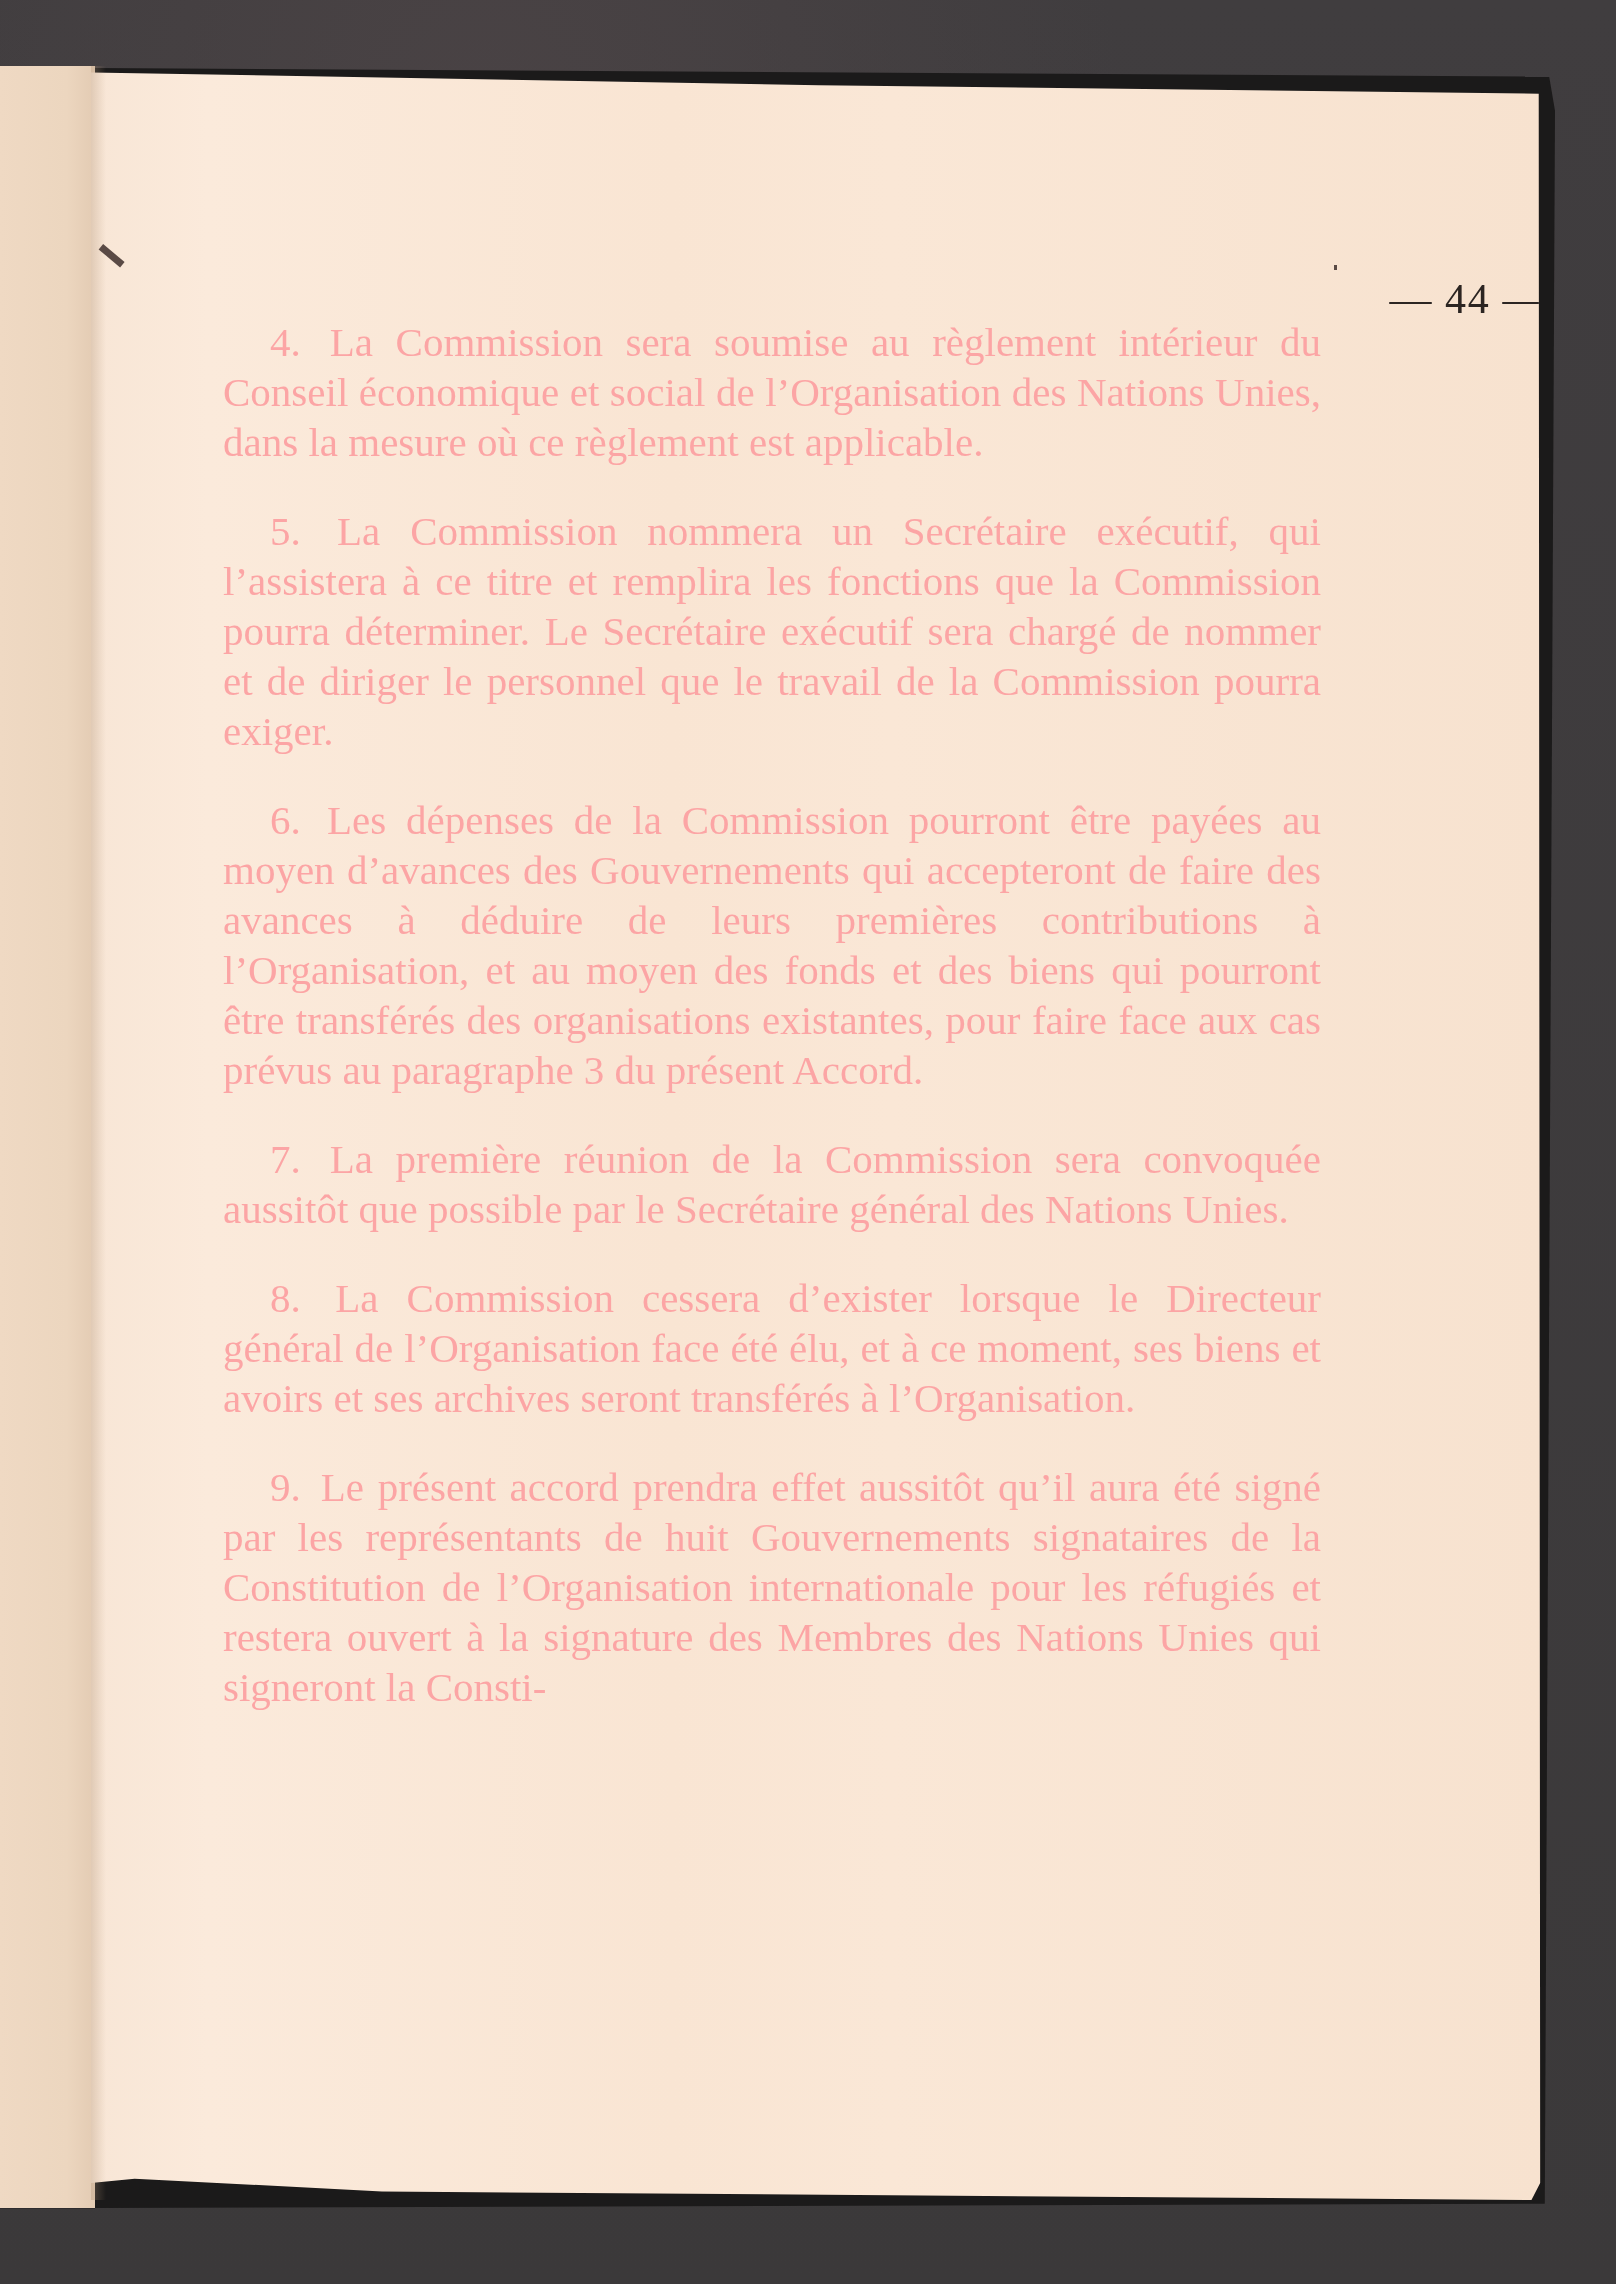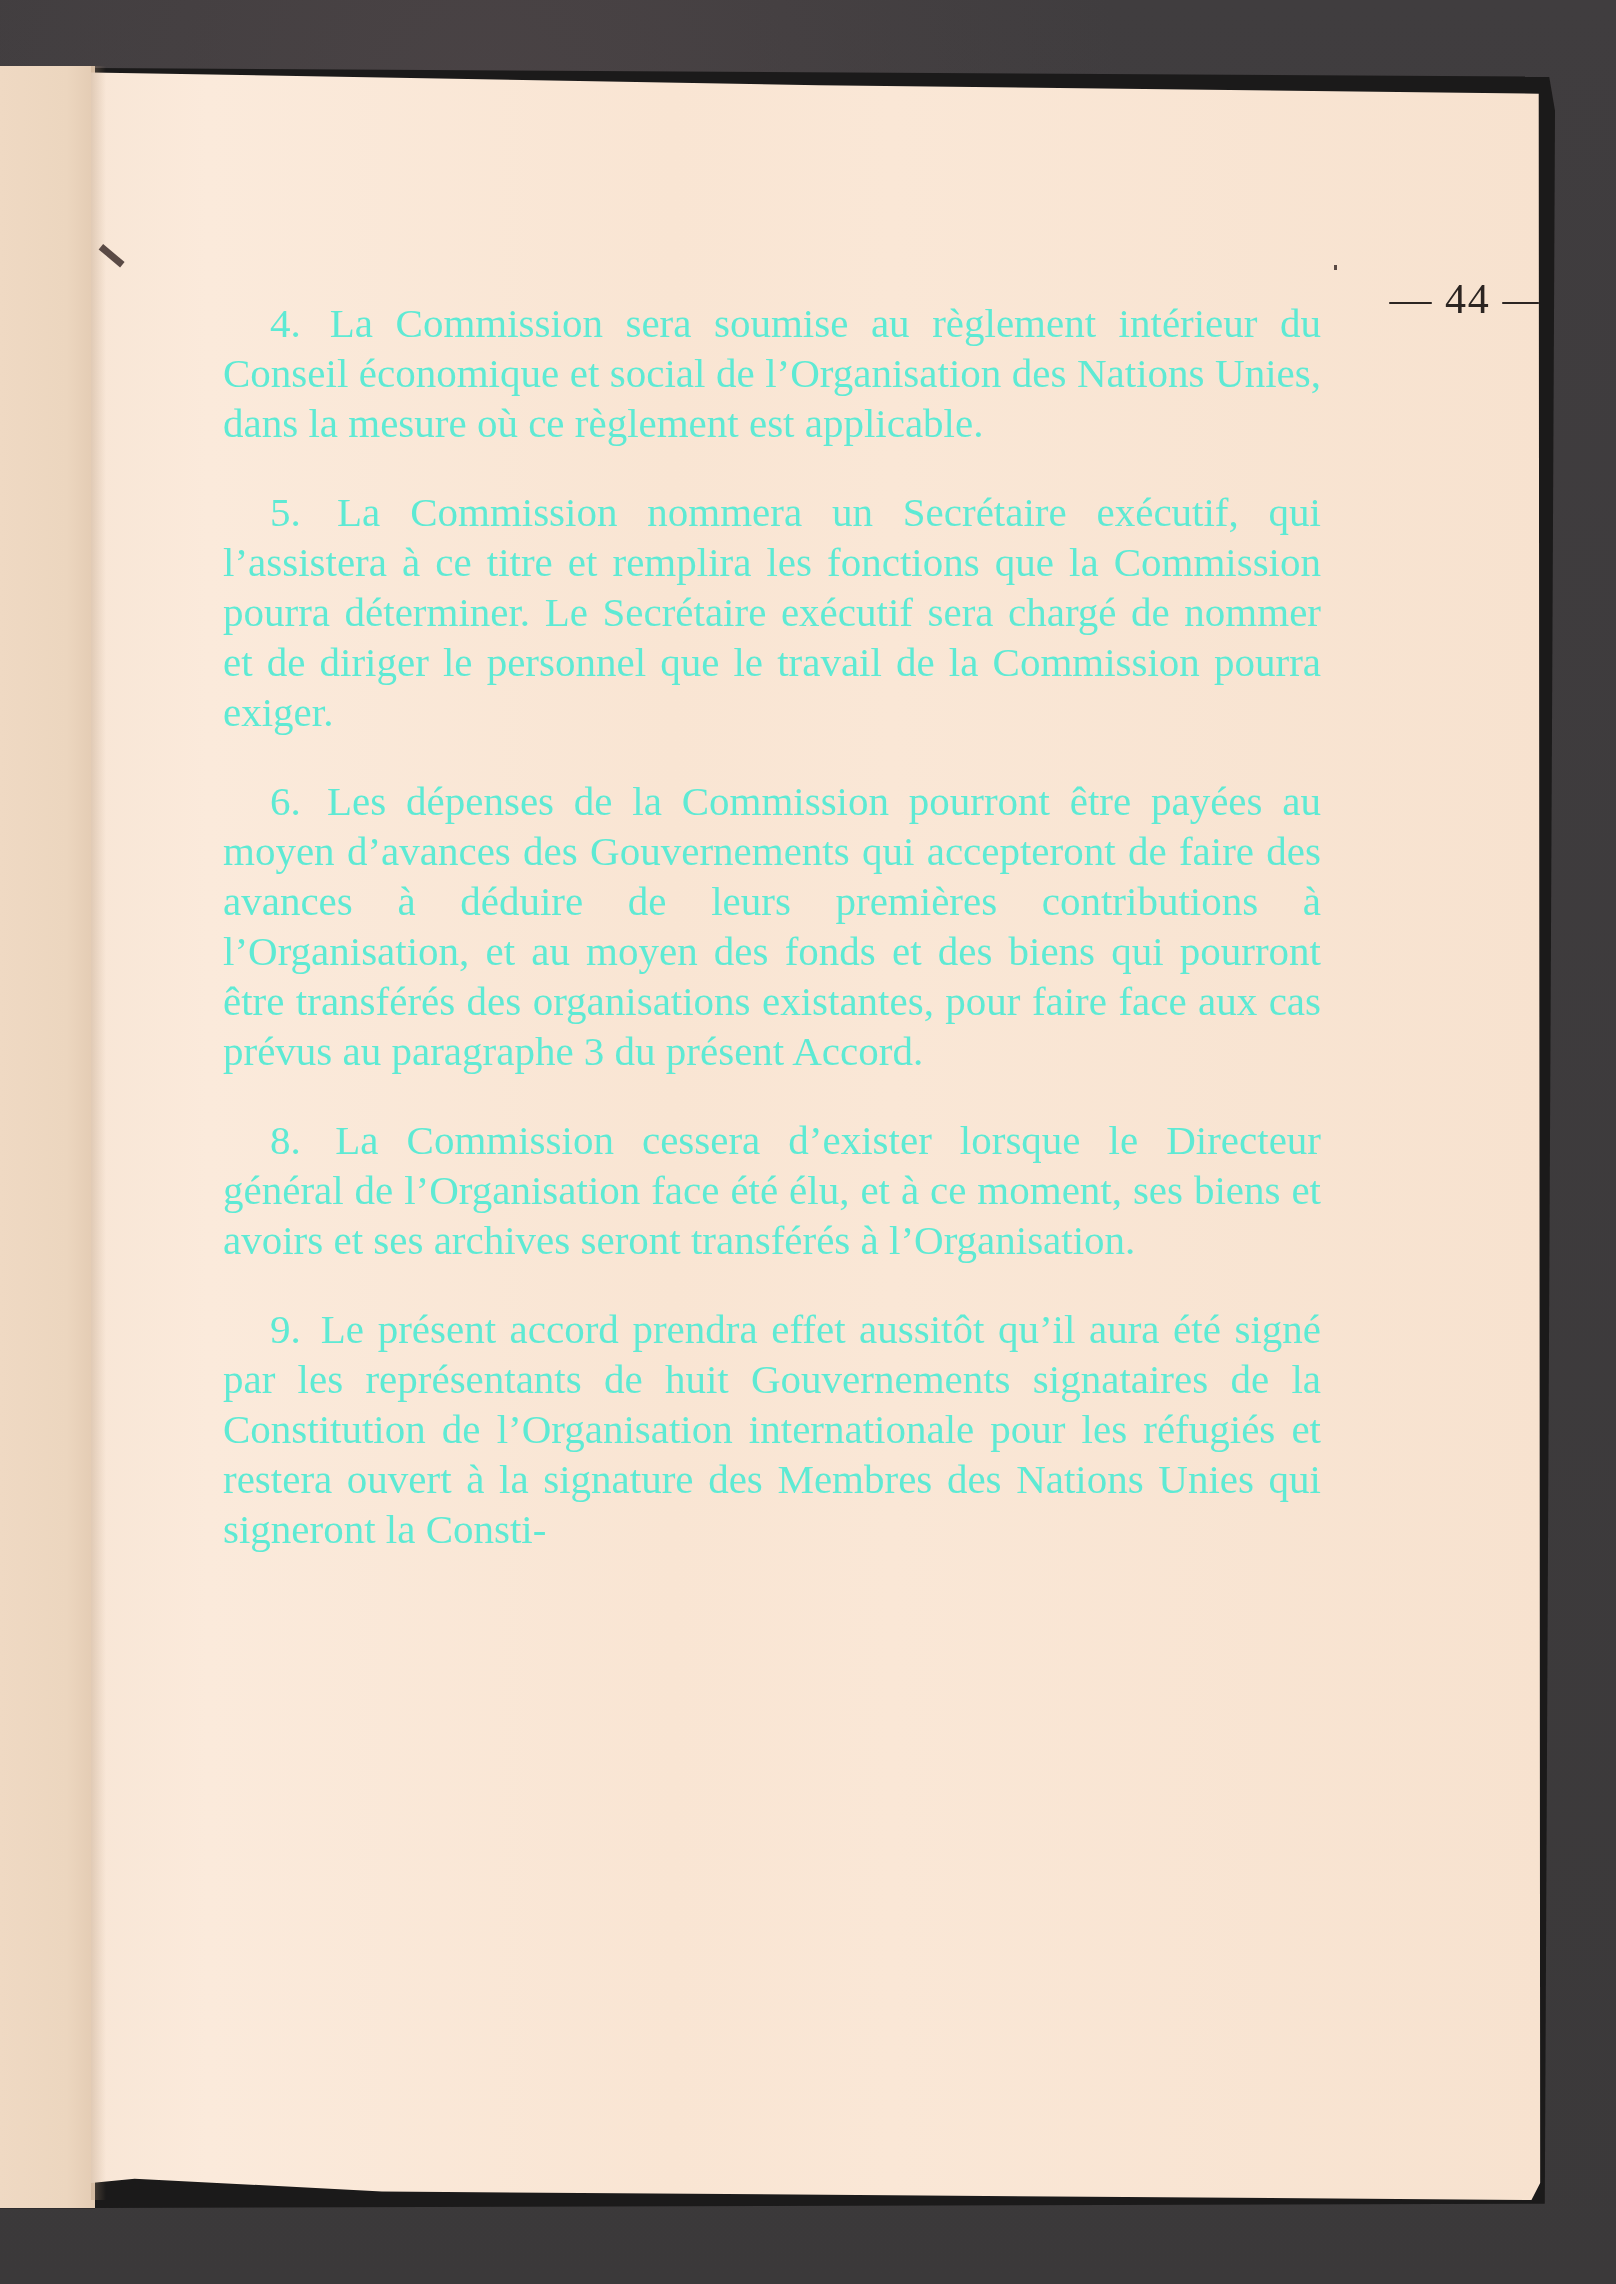--- a/index.html
+++ b/index.html
@@ -64,23 +64,23 @@
       width: 100%;
       top: 209px;
       text-align: right;
       font-size: 42px;
       color: #2c2522;
       letter-spacing: 1.6px;
     }
     .content {
       position: absolute;
       left: 223px;
-      top: 298px;
+      top: 317px;
       width: 1098px;
-      color: #5eead4;
+      color: #fca5a5;
       font-size: 41px;
       line-height: 50px;
       text-align: justify;
       text-align-last: left;
     }
     .para {
       margin: 0 0 39px 0;
       text-indent: 47px;
       hyphens: manual;
     }
@@ -114,20 +114,24 @@
   </p>
   <p class="para">
     <span class="num">5.</span>
     <span>La Commission nommera un Secrétaire exécutif, qui l’assistera à ce titre et remplira les fonctions que la Commission pourra déterminer. Le Secrétaire exécutif sera chargé de nommer et de diriger le personnel que le travail de la Commission pourra exiger.</span>
   </p>
   <p class="para">
     <span class="num">6.</span>
     <span>Les dépenses de la Commission pourront être payées au moyen d’avances des Gouvernements qui accepteront de faire des avances à déduire de leurs premières contri­butions à l’Organisation, et au moyen des fonds et des biens qui pourront être transférés des organisations existantes, pour faire face aux cas prévus au paragraphe 3 du présent Accord.</span>
   </p>
   <p class="para">
+    <span class="num">7.</span>
+    <span>La première réunion de la Commission sera con­voquée aussitôt que possible par le Secrétaire général des Nations Unies.</span>
+  </p>
+  <p class="para">
     <span class="num">8.</span>
     <span>La Commission cessera d’exister lorsque le Directeur général de l’Organisation face été élu, et à ce moment, ses biens et avoirs et ses archives seront transférés à l’Organisation.</span>
   </p>
   <p class="para">
     <span class="num">9.</span>
     <span>Le présent accord prendra effet aussitôt qu’il aura été signé par les représentants de huit Gouvernements signataires de la Constitution de l’Organisation interna­tionale pour les réfugiés et restera ouvert à la signature des Membres des Nations Unies qui signeront la Consti-</span>
   </p>
 </div>
 
 

